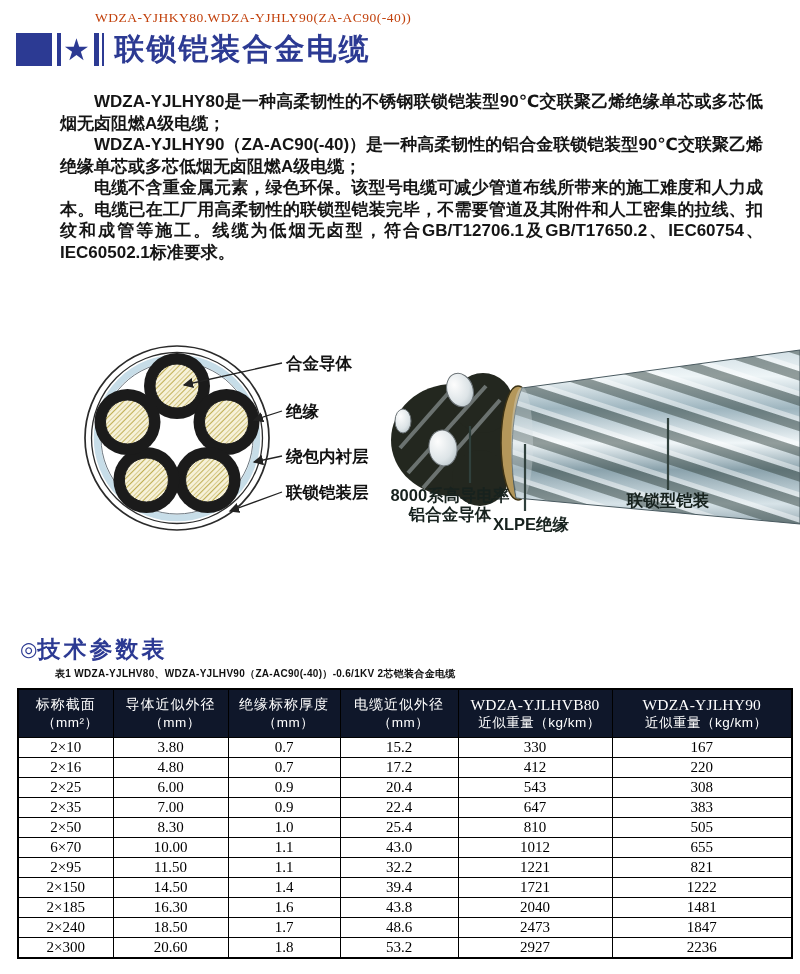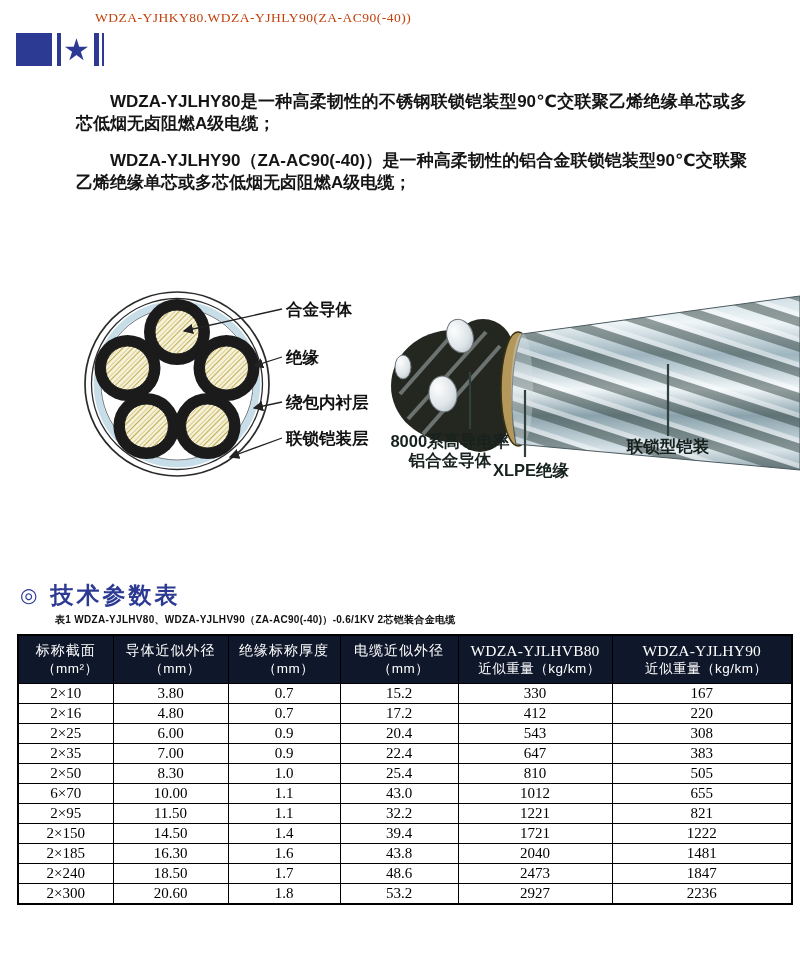--- a/index.html
+++ b/index.html
@@ -18,37 +18,37 @@
   .logo-bar{width:4px;height:33px;background:#2c3a93;margin-left:5px;}
   .logo-star{font-size:30px;line-height:33px;color:#2c3a93;margin:0 2px 0 2px;}
   .logo-dbar1{width:5px;height:33px;background:#2c3a93;margin-left:2px;}
   .logo-dbar2{width:2.5px;height:33px;background:#2c3a93;margin-left:3px;}
   .page-title{
     margin:0 0 0 10px;font-size:30px;font-weight:bold;color:#2c3a93;letter-spacing:2px;line-height:34px;
   }
   
   .intro{margin:24px 60px 0 60px;width:703px;}
   .intro p{
-    margin:16px;font-size:17px;line-height:21.5px;font-weight:700;color:#151515;
+    margin:0;font-size:17px;line-height:21.5px;font-weight:700;color:#151515;
     text-align:justify;text-indent:2em;
   }
   
   .figures{position:relative;height:372px;}
   .fig-cross{position:absolute;left:80px;top:78px;}
   .fig-photo{position:absolute;left:388px;top:85px;}
   .fig-label{font-size:16.5px;font-weight:700;fill:#111111;
     font-family:"Liberation Sans","DejaVu Sans",sans-serif;}
   .photo-label{font-size:16.5px;font-weight:700;fill:#17221e;
     font-family:"Liberation Sans","DejaVu Sans",sans-serif;text-anchor:middle;}
   
   .section-title{
     display:flex;align-items:center;margin:0 0 0 20px;height:28px;color:#2c3a93;
   }
   .section-marker{font-size:20px;line-height:28px;}
-  .section-text{font-size:23px;font-weight:700;letter-spacing:3px;margin-left:13px;line-height:28px;}
+  .section-text{font-size:23px;font-weight:700;letter-spacing:3px;line-height:28px;}
   .table-caption{
     margin:1px 0 0 55px;font-size:10px;font-weight:700;color:#101010;line-height:19px;letter-spacing:.3px;
   }
   
   table.params{
     border-collapse:collapse;table-layout:fixed;width:774px;margin:5px 0 0 17px;
     border:2.5px solid #000;
   }
   table.params th{
     background:#0f172a;color:#ffffff;border:1.5px solid #000;
@@ -68,25 +68,27 @@
 <div class="page">
 
   <div class="model-line">WDZA-YJHKY80.WDZA-YJHLY90(ZA-AC90(-40))</div>
 
   <div class="title-row">
     <div class="logo-square"></div>
     <div class="logo-bar"></div>
     <div class="logo-star">★</div>
     <div class="logo-dbar1"></div>
     <div class="logo-dbar2"></div>
+    <h1 class="page-title">联锁铠装合金电缆</h1>
   </div>
 
   <div class="intro">
     <p>WDZA-YJLHY80是一种高柔韧性的不锈钢联锁铠装型90℃交联聚乙烯绝缘单芯或多芯低烟无卤阻燃A级电缆；</p>
     <p>WDZA-YJLHY90（ZA-AC90(-40)）是一种高柔韧性的铝合金联锁铠装型90℃交联聚乙烯绝缘单芯或多芯低烟无卤阻燃A级电缆；</p>
+    <p>电缆不含重金属元素，绿色环保。该型号电缆可减少管道布线所带来的施工难度和人力成本。电缆已在工厂用高柔韧性的联锁型铠装完毕，不需要管道及其附件和人工密集的拉线、扣纹和成管等施工。线缆为低烟无卤型，符合GB/T12706.1及GB/T17650.2、IEC60754、IEC60502.1标准要求。</p>
   </div>
 
   <div class="figures">
 
     <svg class="fig-cross" width="332" height="205" viewBox="0 0 332 205">
       <defs>
         <pattern id="hatch" width="7" height="7" patternUnits="userSpaceOnUse" patternTransform="rotate(45)">
           <rect width="7" height="7" fill="#f7f2da"></rect>
           <path d="M0,0 L0,7 M3.5,0 L3.5,7" stroke="#bfae52" stroke-width="1.1"></path>
         </pattern>

